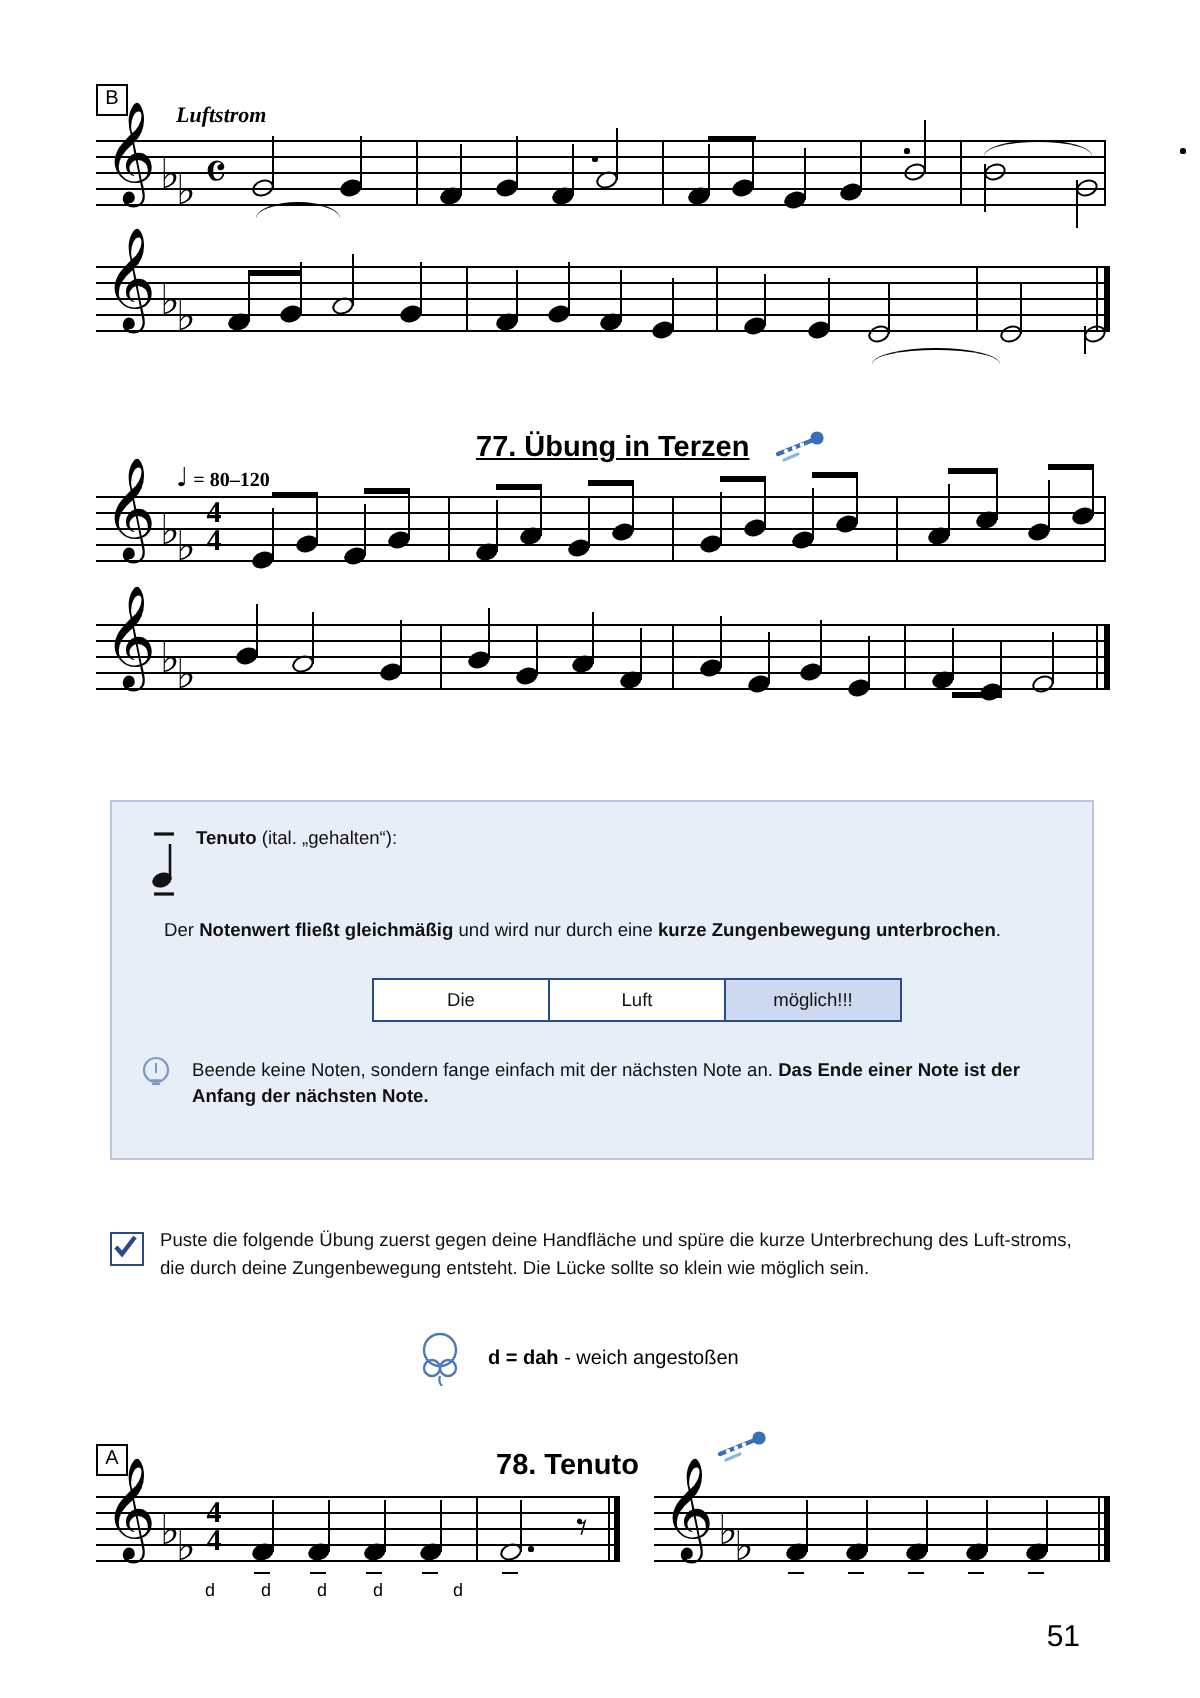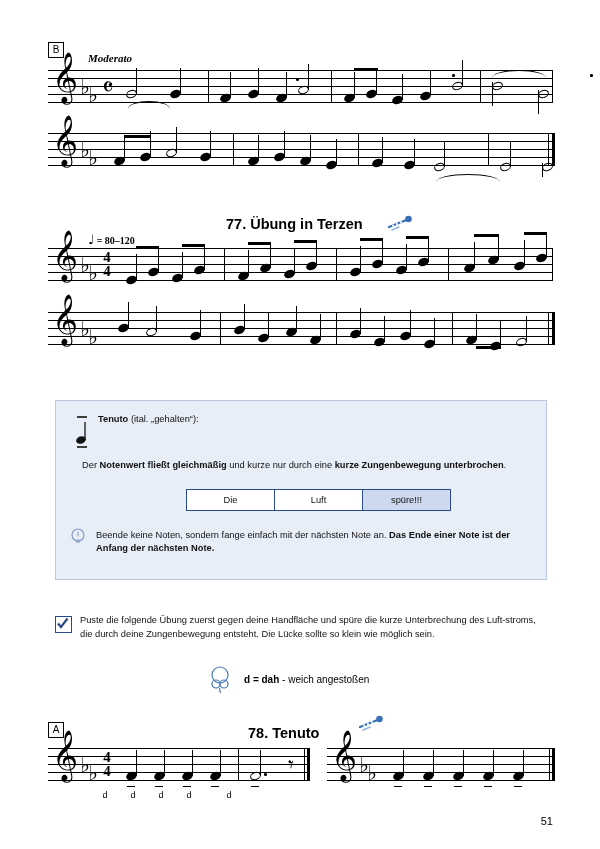--- a/index.html
+++ b/index.html
@@ -254,35 +254,35 @@
   .dah-line {
     position: absolute;
     font-family: "Liberation Sans", sans-serif;
     font-size: 10px;
     white-space: nowrap;
   }
   .dah-line b { font-weight: bold; }
 
   .page-number {
     position: absolute;
-    right: 47px;
+    right: 60px;
     bottom: 22px;
     font-family: "Liberation Sans", sans-serif;
-    font-size: 11px;
+    font-size: 15px;
   }
 
   .flute-icon { position: absolute; }
 </style>
 </head>
 <body>
 
 <div class="page">
 
   <div class="marker-box" style="left:48px; top:42px;">B</div>
-  <div class="tempo-text" style="left:88px; top:52px;">Moderato</div>
+  <div class="tempo-text" style="left:88px; top:52px;">Luftstrom</div>
 
   <div class="staff-block" style="left:48px; top:70px; width:505px;">
     <div class="staff">
       <div class="line"></div>
         <div class="line"></div>
         <div class="line"></div>
         <div class="line"></div>
         <div class="line"></div>
 
       <div class="clef">𝄞</div>
@@ -384,21 +384,21 @@
       <div class="nh open" style="left:452px; top:30px;"></div>
       <div class="stem" style="left:462px; top:8px;"></div>
       <div class="nh open" style="left:494px; top:30px;"></div>
       <div class="stem" style="left:494px; top:30px; height:14px;"></div>
 
       <div class="barline" style="left:500px;"></div>
       <div class="barline thick" style="left:504px;"></div>
     </div>
   </div>
 
-  <div class="section-title" style="left:226px; top:216px;">77. Übung in Terzen</div>
+  <div class="section-title" style="left:238px; top:216px;text-decoration:underline;">77. Übung in Terzen</div>
 
   <div class="flute-icon" style="left:387px; top:214px;">
     <svg width="28" height="18" viewBox="0 0 28 18">
       <path d="M2 13 L22 5" stroke="#3a6fb8" stroke-width="2.2" fill="none" stroke-linecap="round"></path>
       <circle cx="21.5" cy="5" r="3.3" fill="#3a6fb8"></circle>
       <circle cx="6" cy="11.6" r="1.1" fill="#ffffff"></circle>
       <circle cx="10" cy="10" r="1.1" fill="#ffffff"></circle>
       <circle cx="14" cy="8.4" r="1.1" fill="#ffffff"></circle>
       <path d="M5 16 L12 13" stroke="#8fb4dd" stroke-width="1.6" fill="none" stroke-linecap="round"></path>
     </svg>
@@ -546,27 +546,27 @@
       </svg>
     </div>
 
     <div class="panel-text" style="left:42px; top:12px; width:420px;">
       <b>Tenuto</b>
       <span>(ital. „gehalten“):</span>
     </div>
 
 
     <div class="panel-text" style="left:26px; top:58px; width:450px;">
-      <span>Der </span><b>Notenwert fließt gleichmäßig</b><span> und kurze nur durch eine </span><b>kurze Zungenbewegung unterbrochen</b><span>.</span>
+      <span>Der </span><b>Notenwert fließt gleichmäßig</b><span> und wird nur durch eine </span><b>kurze Zungenbewegung unterbrochen</b><span>.</span>
     </div>
 
     <div class="word-boxes">
       <div class="wbox">Die</div>
       <div class="wbox">Luft</div>
-      <div class="wbox shaded">spüre!!!</div>
+      <div class="wbox shaded">möglich!!!</div>
     </div>
 
     <div class="lamp">
       <svg width="18" height="18" viewBox="0 0 18 18">
         <circle cx="9" cy="8" r="6" fill="none" stroke="#7d97c0" stroke-width="1.1"></circle>
         <path d="M6.6 13.2 h4.8 M7 15 h4" stroke="#7d97c0" stroke-width="1.1" fill="none"></path>
         <path d="M9 4.5 v5" stroke="#7d97c0" stroke-width="1" fill="none"></path>
       </svg>
     </div>
 

